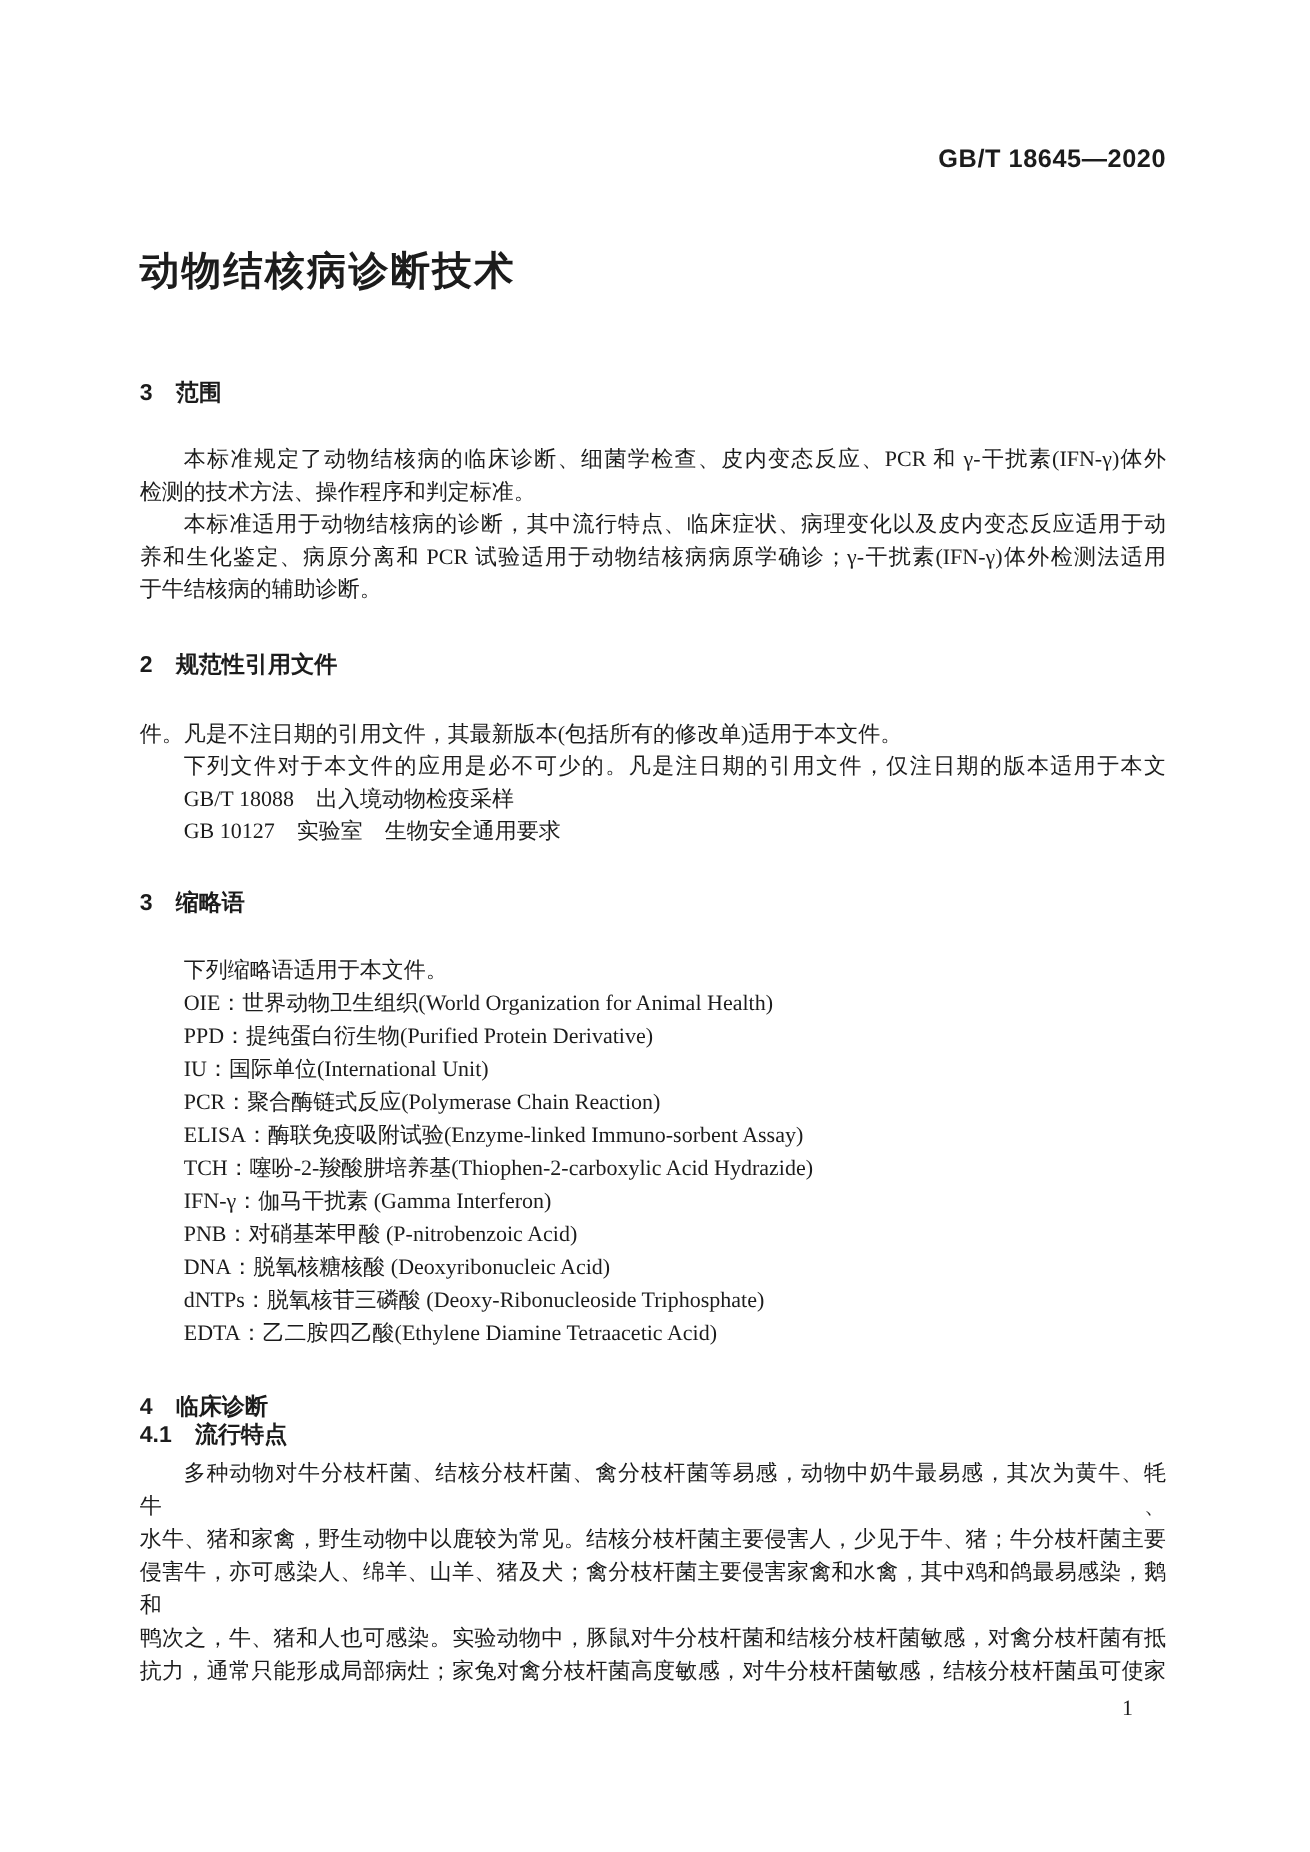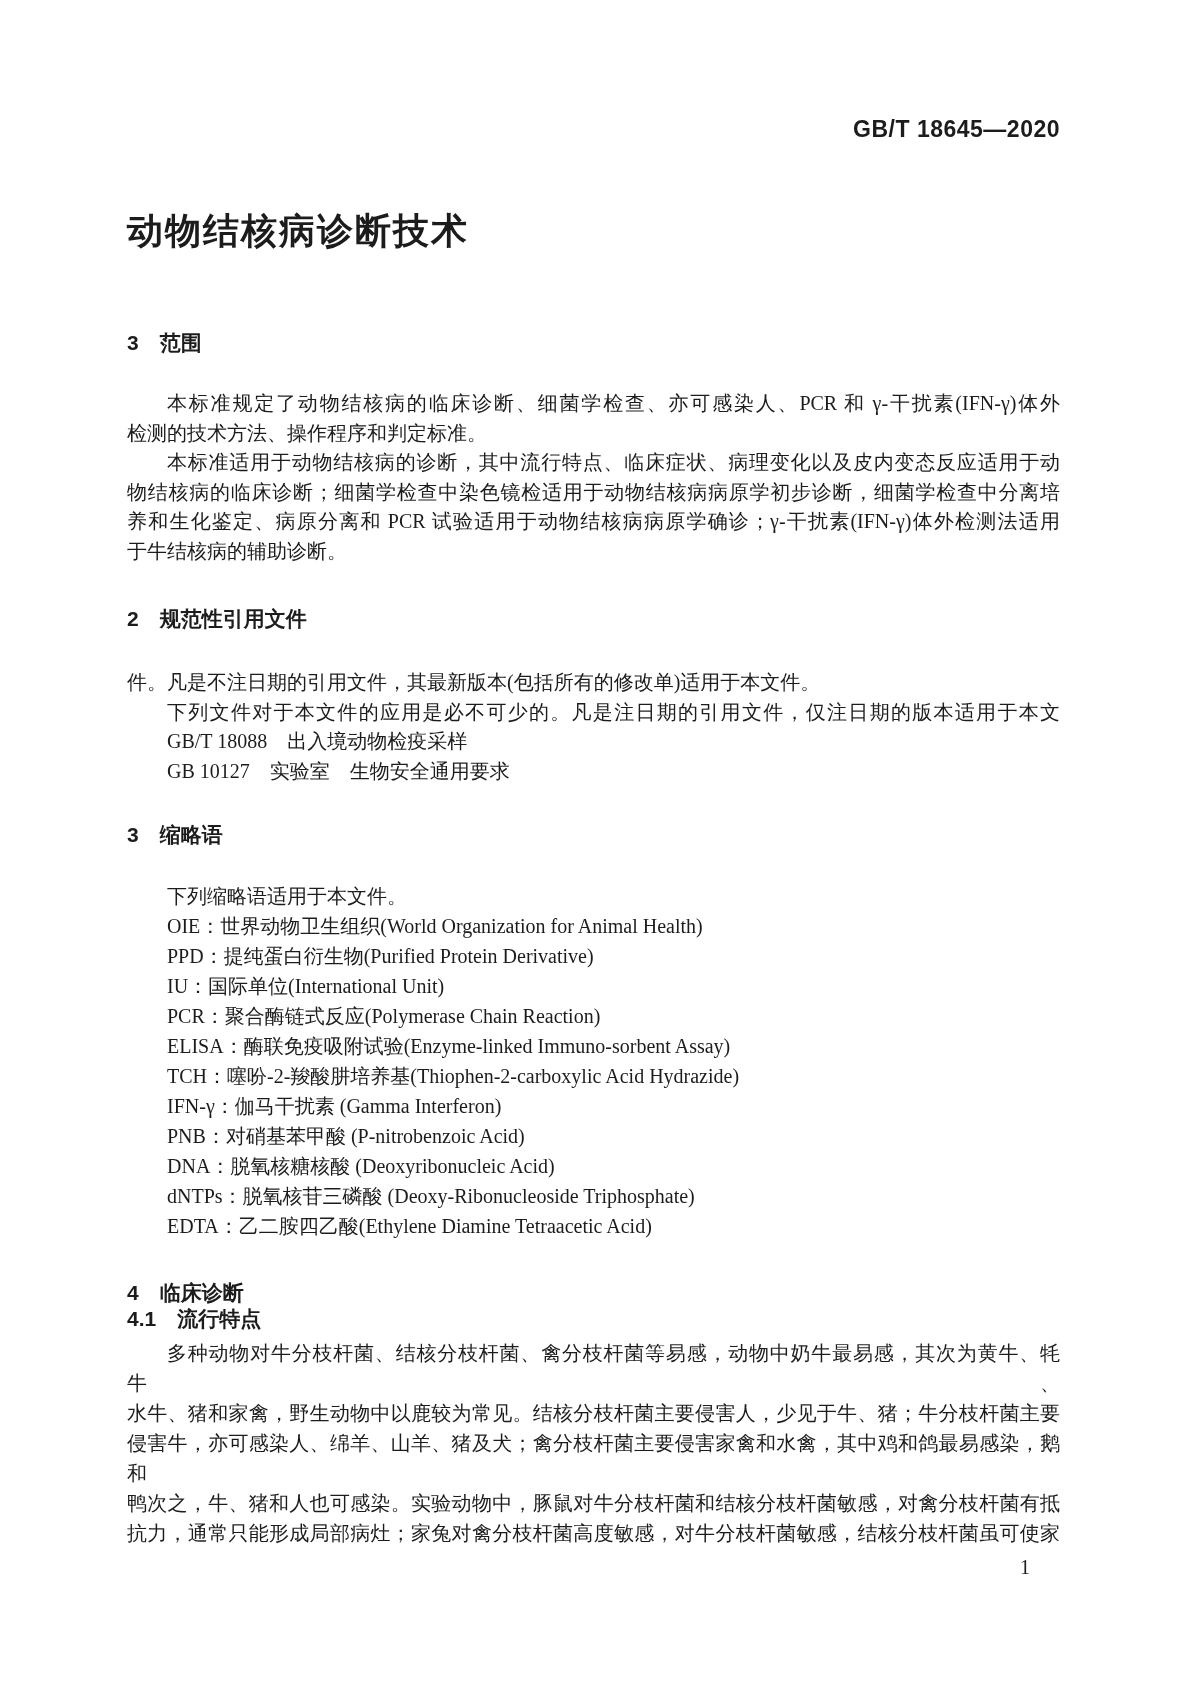--- a/index.html
+++ b/index.html
@@ -11,21 +11,21 @@
     position: relative;
     width: 1191px;
     height: 1684px;
     margin: 0 auto;
     background: #ffffff;
     color: #1c1c1c;
     overflow: hidden;
     font-family: "Liberation Serif", "DejaVu Serif", serif;
   }
   .content {
-    padding: 1px 131px 0 127px; 
+    padding: 16px 131px 0 127px; 
   }
   .doc-number {
     padding-top: 114px;
     text-align: right;
     font-family: "Liberation Sans", "DejaVu Sans", sans-serif;
     font-weight: bold;
     font-size: 23px;
     line-height: 28px;
     letter-spacing: 0.5px;
   }
@@ -82,27 +82,26 @@
 <div class="page">
   <div class="content">
 
     <div class="doc-number">GB/T 18645—2020</div>
 
     <div class="doc-title">动物结核病诊断技术</div>
 
     <div class="sec-heading mt-s1">3　范围</div>
 
     <div class="para mt-p1">
-      <div class="line just indent">本标准规定了动物结核病的临床诊断、细菌学检查、亦可感染人、PCR 和 γ-干扰素(IFN-γ)体外</div>
+      <div class="line just indent">本标准规定了动物结核病的临床诊断、细菌学检查、皮内变态反应、PCR 和 γ-干扰素(IFN-γ)体外</div>
       <div class="line plain">检测的技术方法、操作程序和判定标准。</div>
     </div>
 
     <div class="para">
       <div class="line just indent">本标准适用于动物结核病的诊断，其中流行特点、临床症状、病理变化以及皮内变态反应适用于动</div>
-      <div class="line just">物结核病的临床诊断；细菌学检查中染色镜检适用于动物结核病病原学初步诊断，细菌学检查中分离培</div>
       <div class="line just">养和生化鉴定、病原分离和 PCR 试验适用于动物结核病病原学确诊；γ-干扰素(IFN-γ)体外检测法适用</div>
       <div class="line plain">于牛结核病的辅助诊断。</div>
     </div>
 
     <div class="sec-heading mt-s2">2　规范性引用文件</div>
 
     <div class="para mt-p2">
       <div class="line plain">件。凡是不注日期的引用文件，其最新版本(包括所有的修改单)适用于本文件。</div>
       <div class="line just indent">下列文件对于本文件的应用是必不可少的。凡是注日期的引用文件，仅注日期的版本适用于本文</div>
     </div>

